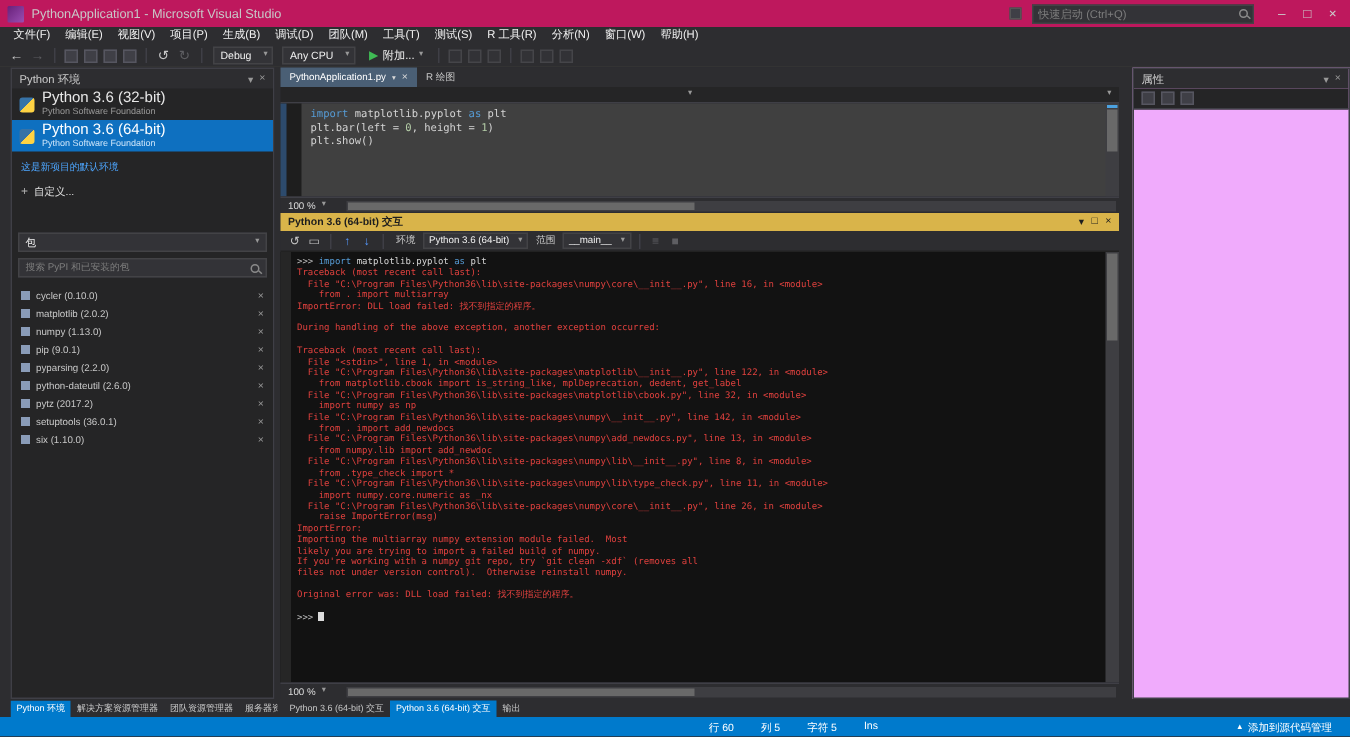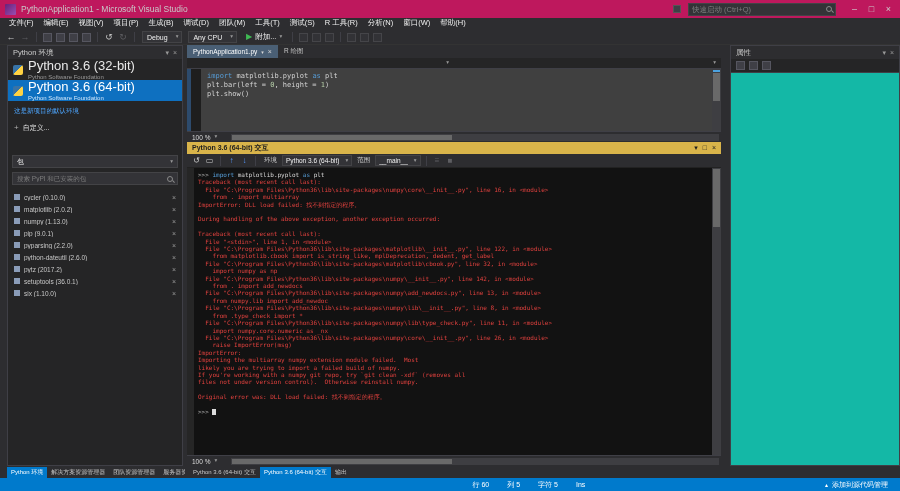--- a/index.html
+++ b/index.html
@@ -42,21 +42,21 @@
   .right-strip{width:9px;flex:none;background:#2d2d30}
 
   
   .env-panel{width:176px;flex:none;display:flex;flex-direction:column;background:#252526;border:1px solid #3f3f46;min-height:0}
   .panel-header{height:13px;flex:none;display:flex;align-items:center;padding:0 5px;background:#2d2d30;color:#cccccc;font-size:7.5px}
   .ph-icons{margin-left:auto;display:flex;gap:4px;color:#999;font-size:7px}
   .env-item{height:21px;display:flex;align-items:center;padding:0 5px;gap:5px}
   .env-item.selected{background:#0e70c0}
   .env-icon{width:10px;height:10px;flex:none;background:linear-gradient(135deg,#3773a7 50%,#ffd343 50%);border-radius:2px}
   .env-text{display:flex;flex-direction:column;line-height:1.15;min-width:0}
-  .env-name{font-size:13px;color:#e8e8e8;white-space:nowrap}
+  .env-name{font-size:10px;color:#e8e8e8;white-space:nowrap}
   .env-vendor{font-size:6px;color:#9a9a9a;white-space:nowrap}
   .env-item.selected .env-name{color:#fff}
   .env-item.selected .env-vendor{color:#cfe6fa}
   .env-note{font-size:6.5px;color:#4da6ff;padding:6px 6px 0}
   .customize{font-size:7px;color:#e0e0e0;padding:7px 6px 0;display:flex;gap:4px;align-items:center}
   .customize .plus{color:#b0b0b0;font-size:8px;line-height:1}
   .view-combo{height:13px;margin:22px 4px 0;background:#333337;border:1px solid #434346;display:flex;align-items:center;padding:0 4px;font-size:7px;color:#f1f1f1;flex:none}
   .view-combo .caret{margin-left:auto}
   .pkg-search{height:13px;margin:4px 4px 6px;background:#333337;border:1px solid #434346;display:flex;align-items:center;padding:0 4px;flex:none}
   .pkg-search input{flex:1;border:none;background:transparent;color:#9a9a9a;font-size:6.5px;outline:none;font-family:inherit;min-width:0}
@@ -101,21 +101,21 @@
   .int-out{flex:1;padding:3px 0 0 4px;font-family:"DejaVu Sans Mono",monospace;font-size:6px;line-height:7.4px;white-space:pre;overflow:hidden;min-width:0}
   .iline{min-height:7.4px}
   .iline.err{color:#e0413e}
   .tk-prompt{color:#bbbbbb}
   .tk-kw{color:#569cd6}
   .tk-id{color:#d4d4d4}
   .tk-num{color:#b5cea8}
   .cursor{display:inline-block;width:4px;height:6px;background:#dcdcdc;vertical-align:-1px}
 
   
-  .props-panel{width:170px;flex:none;display:flex;flex-direction:column;background:#14b8a6;border:1px solid #3f3f46}
+  .props-panel{width:145px;flex:none;display:flex;flex-direction:column;background:#f0abfc;border:1px solid #3f3f46}
   .props-toolbar{height:14px;flex:none;display:flex;align-items:center;gap:4px;padding:0 5px;background:#252526;border-bottom:1px solid #3f3f46}
   .pt-icon{width:9px;height:9px;background:#3f3f46;border:1px solid #565660}
   .props-body{flex:1}
 
   
   .bottom-tabs{height:12px;flex:none;display:flex;align-items:center;background:#2d2d30;font-size:6px;color:#c8c8c8}
   .bt-left{display:flex;margin-left:7px;width:178px;overflow:hidden;flex:none}
   .bt-center{display:flex;margin-left:4px}
   .btab{padding:1px 4px;white-space:nowrap}
   .btab.active{background:#007acc;color:#fff}

